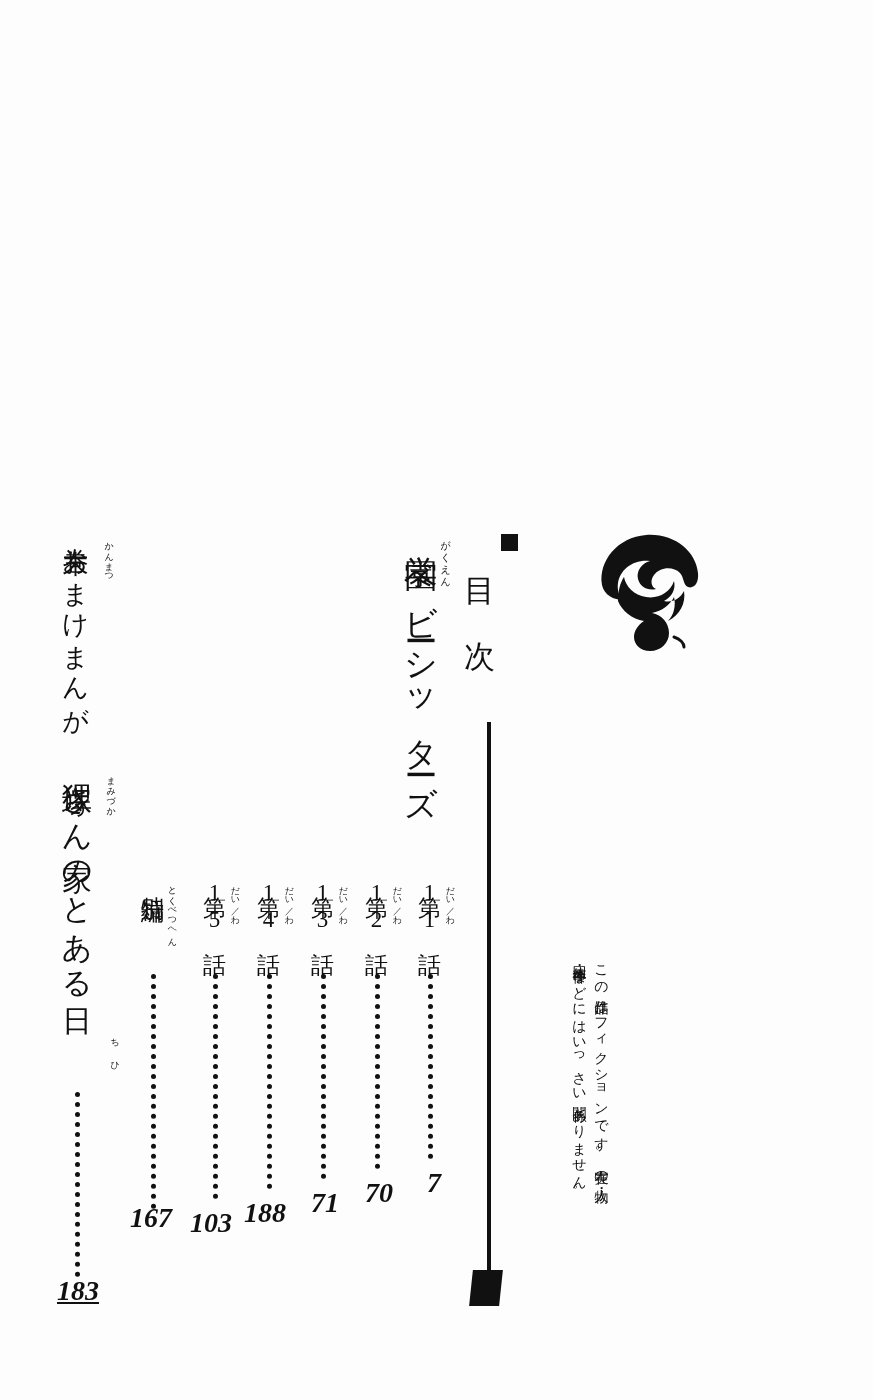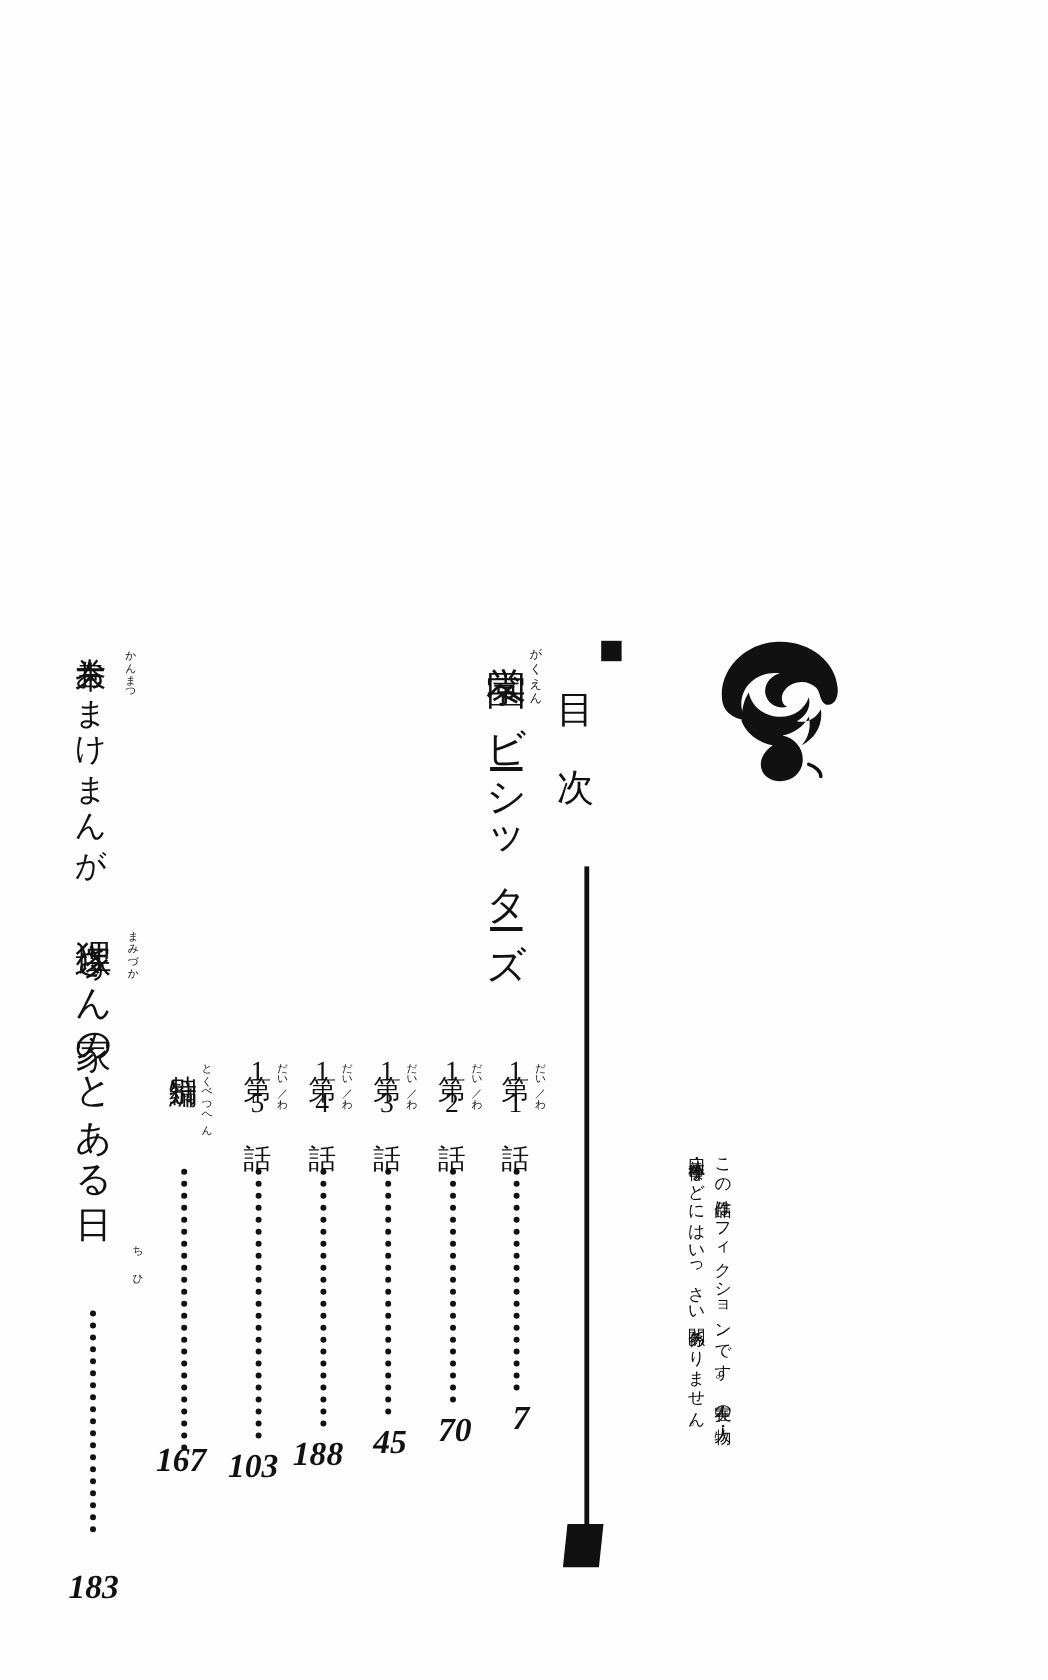--- a/index.html
+++ b/index.html
@@ -193,21 +193,21 @@
     <div class="vtext label">第12話</div>
     <div class="vtext ruby" style="left:27px; top:2px;">だい／わ</div>
     <div class="dots" style="top:96px; height:195px;"></div>
     <div class="pagenum" style="left: -14px; top: 299px;">70</div>
   </div>
 
   <div class="entry" style="left:311px;">
     <div class="vtext label">第13話</div>
     <div class="vtext ruby" style="left:27px; top:2px;">だい／わ</div>
     <div class="dots" style="top:96px; height:205px;"></div>
-    <div class="pagenum" style="left: -14px; top: 309px;">45</div>
+    <div class="pagenum" style="left: -14px; top: 309px;">71</div>
   </div>
 
   <div class="entry" style="left:257px;">
     <div class="vtext label">第14話</div>
     <div class="vtext ruby" style="left:27px; top:2px;">だい／わ</div>
     <div class="dots" style="top:96px; height:215px;"></div>
     <div class="pagenum" style="left: -20px; top: 319px;">188</div>
   </div>
 
   <div class="entry" style="left:203px;">
@@ -227,21 +227,21 @@
   <div>
     <div class="vtext omake">巻末おまけまんが</div>
     <div class="vtext" style="position:absolute; left:104px; top:536px; font-size:9px; line-height:1;">かんまつ</div>
 
     <div class="vtext omake-2">狸塚さん家のとある日</div>
     <div class="vtext" style="position:absolute; left:106px; top:770px; font-size:9px; line-height:1;">まみづか</div>
     <div class="vtext" style="position:absolute; left:110px; top:1032px; font-size:9px; line-height:1;">ち</div>
     <div class="vtext" style="position:absolute; left:110px; top:1055px; font-size:9px; line-height:1;">ひ</div>
 
     <div class="dots" style="left:77px; top:1092px; height:185px;"></div>
-    <div class="pagenum" style="left:50px; top:1308px;">183</div>
+    <div class="pagenum" style="left:50px; top:1275px;text-decoration:underline;">183</div>
   </div>
 
   <div class="disclaimer">
     <div class="vtext" style="position:absolute; right:0; top:0;">この作品はフィクションです。実在の人物・</div>
     <div class="vtext" style="position:absolute; right:22px; top:0;">団体・事件などにはいっさい関係ありません。</div>
   </div>
 
 </div>
 
 </body></html>

